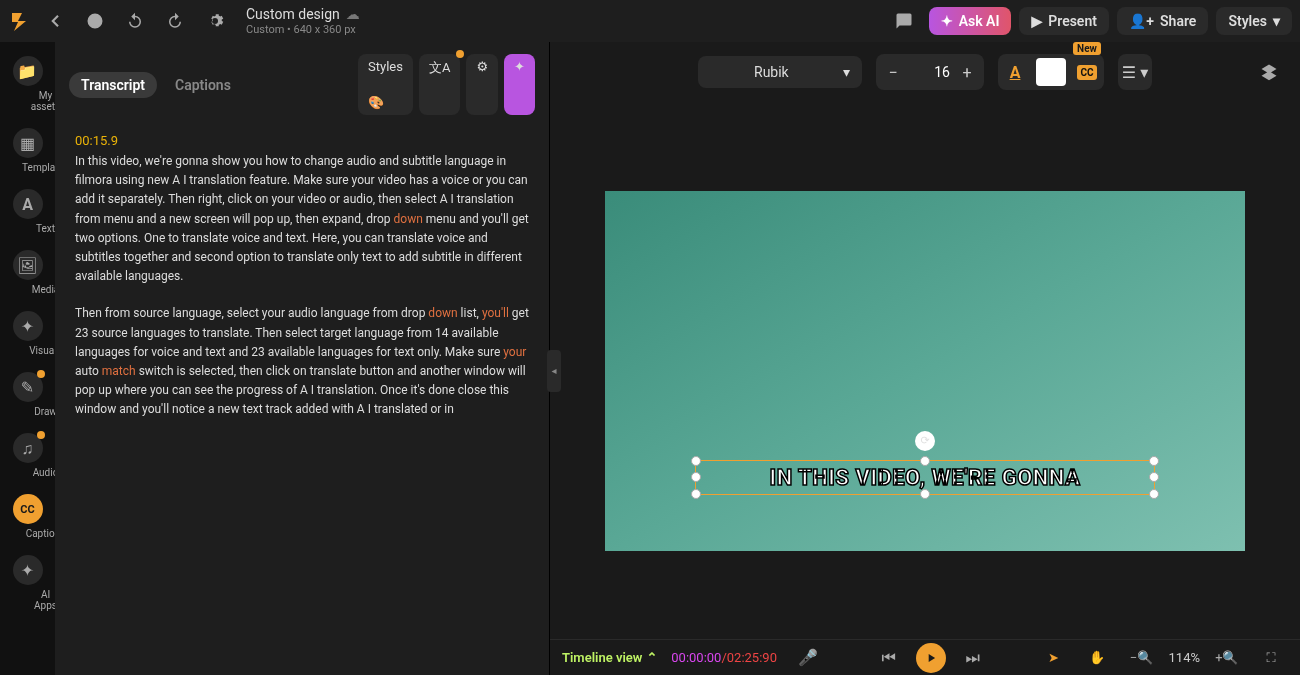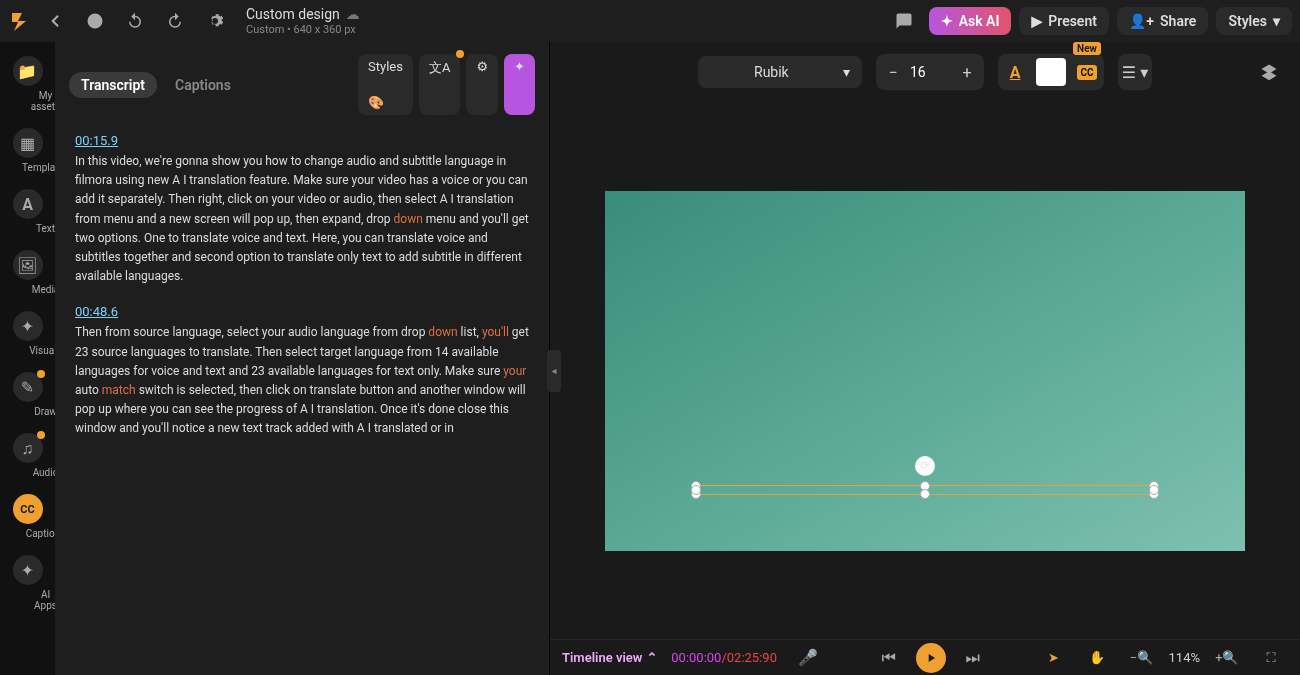--- a/index.html
+++ b/index.html
@@ -26,42 +26,42 @@
 .transcript-panel { width:495px; background:#1e1e1e; display:flex; flex-direction:column; border-right:1px solid #000; }
 .tp-head { padding:12px 14px; display:flex; align-items:center; gap:6px; }
 .tab { padding:5px 12px; border-radius:16px; font-size:14px; font-weight:600; cursor:pointer; color:#888; }
 .tab.on { background:#3a3a3a; color:#fff; }
 .tp-head-right { margin-left:auto; display:flex; gap:6px; }
 .pill { padding:5px 10px; border-radius:8px; background:#2a2a2a; color:#ddd; font-size:13px; display:flex; align-items:flex-start; gap:21px; cursor:pointer; position:relative;flex-direction:column;}
 .pill.magenta{ background:#b855e0; }
 .tp-body { flex:1; overflow-y:auto; padding:6px 20px 20px 20px; }
 .tp-body::-webkit-scrollbar{width:10px}.tp-body::-webkit-scrollbar-thumb{background:#444;border-radius:5px}
 .block { margin-bottom:18px; }
-.ts { font-size:13px; color:#7dd3fc; margin-bottom:4px;text-decoration:underline; }
+.ts { font-size:13px; color:#eab308; margin-bottom:4px; }
 .txt { font-size:12px; line-height:1.6; color:#ddd; }
 .txt span.hl { color:#e07040; }
 .canvas-side { flex:1; display:flex; flex-direction:column; background:#1a1a1a; }
 .format-bar { height:60px; display:flex; align-items:center; justify-content:center; gap:14px; position:relative;}
 .format-group { display:flex; align-items:center; gap:0; background:#2a2a2a; border-radius:8px; padding:0; }
 .fb-font { padding:8px 12px; width:120px; font-size:14px; color:#ddd; display:flex; align-items:center; justify-content:space-between;margin-left:44px;}
 .fb-step { width:34px; height:36px; display:flex; align-items:center; justify-content:center; color:#ccc; cursor:pointer;}
-.fb-size { width:40px; text-align:left; font-size:14px; color:#fff;}
+.fb-size { width:40px; text-align:right; font-size:14px; color:#fff;}
 .fb-color { width:34px; height:36px; display:flex; align-items:center; justify-content:center; color:#f0a030; font-weight:bold; cursor:pointer;}
 .fb-fill { width:30px; height:28px; background:#fff; border-radius:4px; margin:4px;}
 .fb-cc { width:34px; height:36px; display:flex; align-items:center; justify-content:center; position:relative; cursor:pointer;}
 .cc-badge{background:#f0a030;color:#1a1a1a;font-size:10px;font-weight:700;padding:1px 4px;border-radius:3px;position:absolute;top:-12px;}
 .layers-btn{position:absolute;right:14px;}
 .canvas-area { flex:1; display:flex; align-items:center; justify-content:center; position:relative; }
 .canvas { width:640px; height:360px; background:linear-gradient(150deg,#3a8c7a 0%,#5aa896 50%,#7ec0b0 100%); position:relative; }
 .subtitle-box { position:absolute; left:90px; right:90px; bottom:56px; border:1px solid #f0a030; padding:4px 0; text-align:center;}
 .subtitle-text { font-size:22px; font-weight:800; color:#fff; -webkit-text-stroke:1.5px #000; letter-spacing:0.5px;}
 .handle{position:absolute;width:10px;height:10px;border-radius:50%;background:#fff;border:1px solid #aaa;}
 .rotate-handle{position:absolute;left:50%;top:-30px;transform:translateX(-50%);width:20px;height:20px;border-radius:50%;background:#fff;display:flex;align-items:center;justify-content:center;font-size:11px;}
 .bottom-bar { height:36px; display:flex; align-items:center; padding:0 12px; gap:14px; border-top:1px solid #2a2a2a;}
-.bb-timeline { font-size:13px; font-weight:600; color:#f0abfc; display:flex; align-items:center; gap:4px; cursor:pointer;}
+.bb-timeline { font-size:13px; font-weight:600; color:#bef264; display:flex; align-items:center; gap:4px; cursor:pointer;}
 .bb-time { font-size:13px;}
 .bb-time .cur{color:#d946ef}.bb-time .dur{color:#ef4444}
 .bb-center { margin-left:auto; display:flex; align-items:center; gap:10px;}
 .play-btn{ width:30px; height:30px; border-radius:50%; background:#f0a030; display:flex; align-items:center; justify-content:center; cursor:pointer;}
 .bb-right { margin-left:auto; display:flex; align-items:center; gap:10px; font-size:13px; color:#ccc;}
 .collapse-tab{position:absolute;left:-3px;top:50%;transform:translateY(-50%);width:14px;height:42px;background:#2a2a2a;border-radius:4px;display:flex;align-items:center;justify-content:center;cursor:pointer;color:#888;font-size:10px;}
 </style>
 </head>
 <body>
 
@@ -192,21 +192,20 @@
             <span>✦</span>
           </div>
       </div>
     </div>
     <div class="tp-body" id="tp-body">
         <div class="block">
           <div class="ts">00:15.9</div>
           <div class="txt"><span>In this video, we're gonna show you how to change audio and subtitle language in filmora using new A I translation feature. Make sure your video has a voice or you can add it separately. Then right, click on your video or audio, then select A I translation from menu and a new screen will pop up, then expand, drop </span><span class="hl">down</span><span> menu and you'll get two options. One to translate voice and text. Here, you can translate voice and subtitles together and second option to translate only text to add subtitle in different available languages.</span></div>
         </div>
         <div class="block">
-          <div class="ts">00:48.6</div>
           <div class="txt"><span>Then from source language, select your audio language from drop </span><span class="hl">down</span><span> list, </span><span class="hl">you'll</span><span> get 23 source languages to translate. Then select target language from 14 available languages for voice and text and 23 available languages for text only. Make sure </span><span class="hl">your</span><span> auto </span><span class="hl">match</span><span> switch is selected, then click on translate button and another window will pop up where you can see the progress of A I translation. Once it's done close this window and you'll notice a new text track added with A I translated or in</span></div>
         </div>
       </div>
   </div>
 
   <div class="canvas-side">
     <div class="format-bar">
       <div class="format-group">
         <div class="fb-font">
             <span>Rubik</span>
@@ -243,20 +242,21 @@
         <div class="subtitle-box">
           <div class="rotate-handle">⟳</div>
           <div class="handle" style="left:-5px;top:-5px"></div>
           <div class="handle" style="right:-5px;top:-5px"></div>
           <div class="handle" style="left:-5px;bottom:-5px"></div>
           <div class="handle" style="right:-5px;bottom:-5px"></div>
           <div class="handle" style="left:-5px;top:50%;margin-top:-5px"></div>
           <div class="handle" style="right:-5px;top:50%;margin-top:-5px"></div>
           <div class="handle" style="left:50%;top:-5px;margin-left:-5px"></div>
           <div class="handle" style="left:50%;bottom:-5px;margin-left:-5px"></div>
+          <div class="subtitle-text">IN THIS VIDEO, WE'RE GONNA</div>
         </div>
       </div>
     </div>
     <div class="bottom-bar">
       <div class="bb-timeline">
           <span>Timeline view</span> 
           <span>⌃</span>
         </div>
       <div class="bb-time"><span class="cur">00:00:00</span><span class="dur">/02:25:90</span></div>
       <div class="icon-btn">🎤</div>

